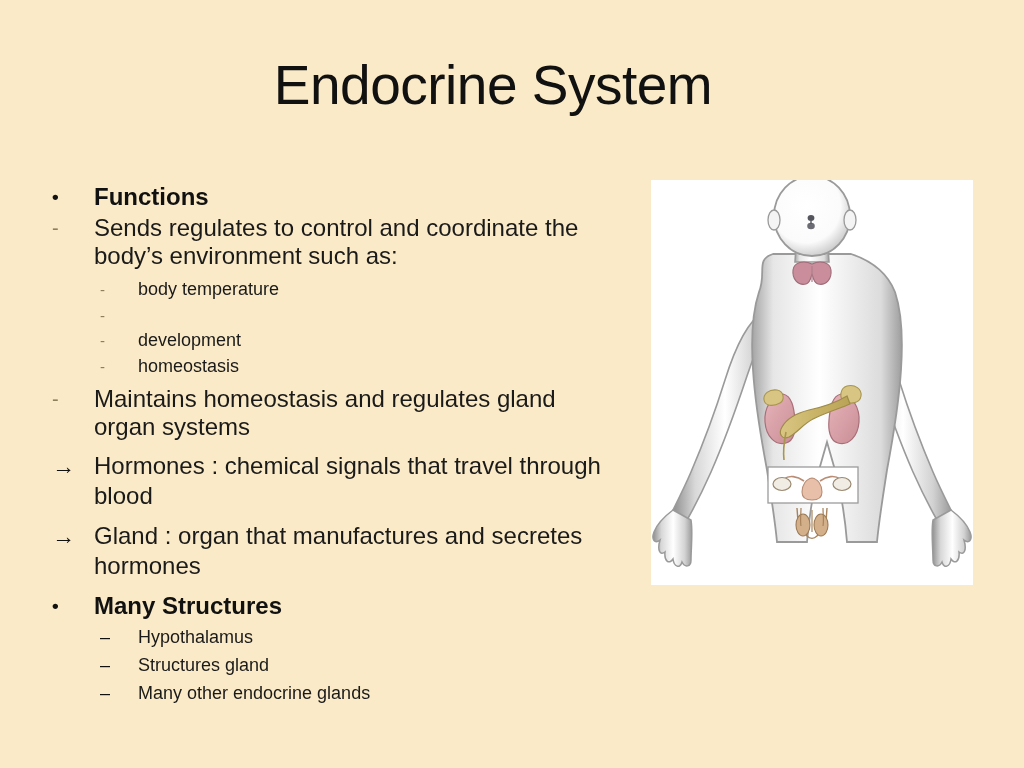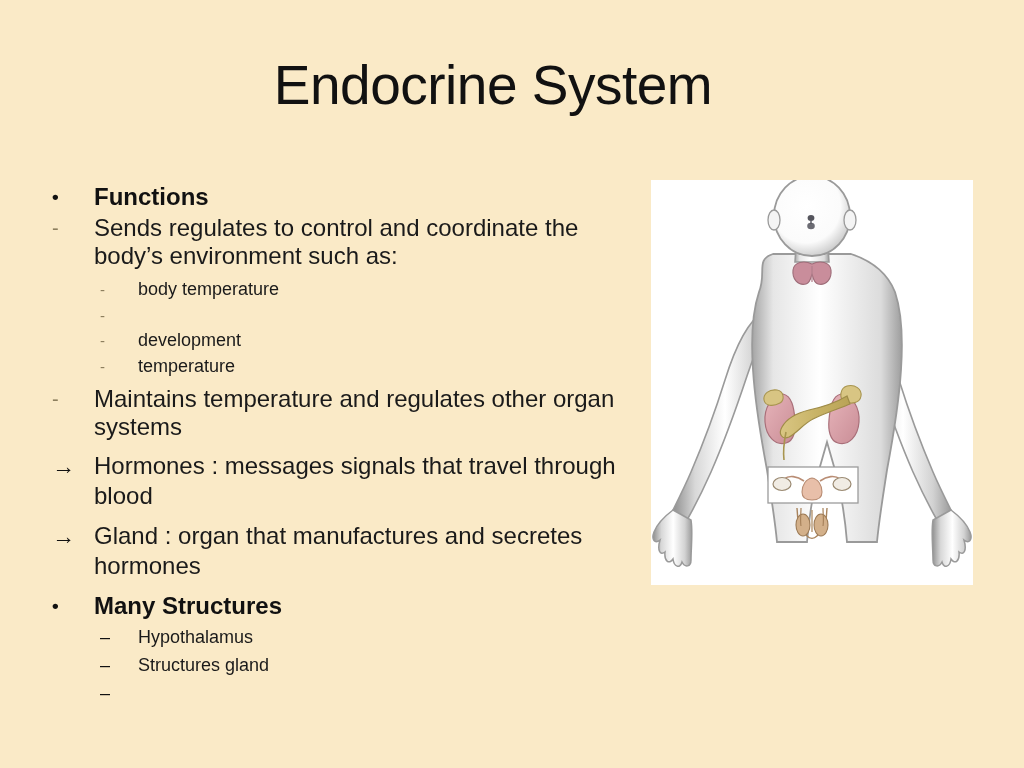--- a/index.html
+++ b/index.html
@@ -177,35 +177,35 @@
     </div>
     <div class="bullet-row lvl3">
       <span class="marker">-</span>
     </div>
     <div class="bullet-row lvl3">
       <span class="marker">-</span>
       <span class="btext">development</span>
     </div>
     <div class="bullet-row lvl3">
       <span class="marker">-</span>
-      <span class="btext">temperature</span>
+      <span class="btext">homeostasis</span>
     </div>
 
     <div class="gap-sm"></div>
 
     <div class="bullet-row lvl2">
       <span class="marker">-</span>
-      <span class="btext">Maintains temperature and regulates other organ systems</span>
+      <span class="btext">Maintains homeostasis and regulates gland organ systems</span>
     </div>
 
     <div class="gap-md"></div>
 
     <div class="bullet-row lvl2arrow">
       <span class="marker">→</span>
-      <span class="btext">Hormones : messages signals that travel through blood</span>
+      <span class="btext">Hormones : chemical signals that travel through blood</span>
     </div>
 
     <div class="gap-md"></div>
 
     <div class="bullet-row lvl2arrow">
       <span class="marker">→</span>
       <span class="btext">Gland : organ that manufactures and secretes hormones</span>
     </div>
 
     <div class="gap-md"></div>
@@ -218,20 +218,21 @@
     <div class="bullet-row lvl3dash">
       <span class="marker">–</span>
       <span class="btext">Hypothalamus</span>
     </div>
     <div class="bullet-row lvl3dash">
       <span class="marker">–</span>
       <span class="btext">Structures gland</span>
     </div>
     <div class="bullet-row lvl3dash">
       <span class="marker">–</span>
+      <span class="btext">Many other endocrine glands</span>
     </div>
 
   </div>
 
   <div class="figure-frame">
     <svg viewBox="0 0 322 405" xmlns="http://www.w3.org/2000/svg">
       <defs>
         <linearGradient id="limbShade" x1="0" y1="0" x2="1" y2="0">
           <stop offset="0%" stop-color="#8f8f8f"></stop>
           <stop offset="22%" stop-color="#d8d8d8"></stop>

